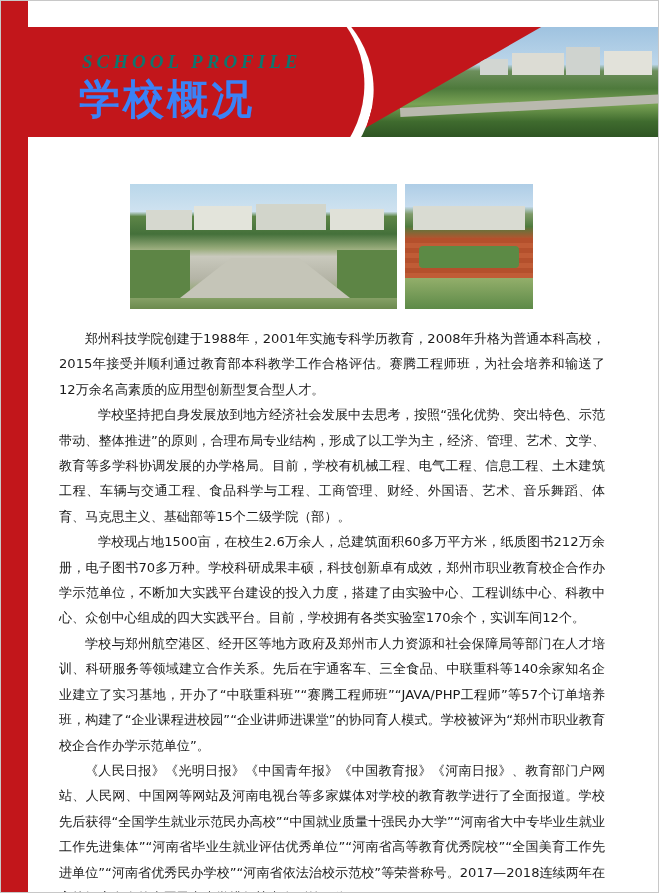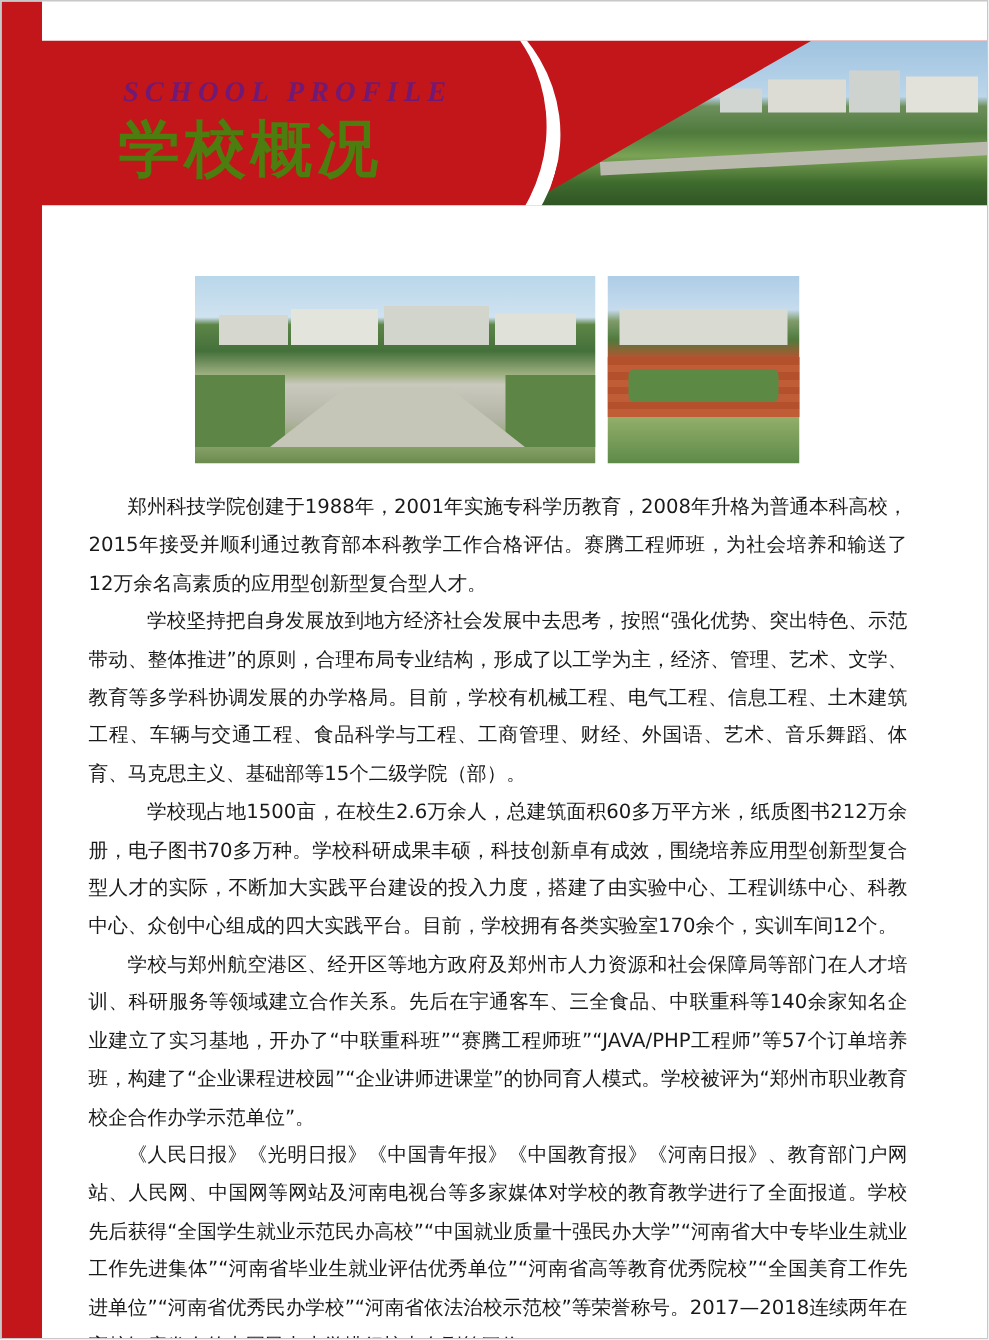--- a/index.html
+++ b/index.html
@@ -87,32 +87,32 @@
 
   .header-en {
     position: absolute;
     left: 54px;
     top: 24px;
     font-family: "Liberation Serif", serif;
     font-style: italic;
     font-weight: bold;
     font-size: 19px;
     letter-spacing: 4px;
-    color: #701a75;
+    color: #0f766e;
     white-space: nowrap;
   }
   .header-cn {
     position: absolute;
     left: 51px;
     top: 45px;
     font-family: "DejaVu Sans", "Liberation Sans", sans-serif;
     font-weight: bold;
     font-size: 41px;
     letter-spacing: 3px;
-    color: #4d7c0f;
+    color: #3b82f6;
     white-space: nowrap;
   }
 
   
   .photos {
     position: absolute;
     left: 128px;
     top: 182px;
     width: 405px;
     height: 127px;
@@ -223,18 +223,18 @@
     <div class="photo photo-sport">
       <div class="sbldg"></div>
       <div class="track"></div>
       <div class="field"></div>
     </div>
   </div>
 
   <div class="body-text">
     <p>郑州科技学院创建于1988年，2001年实施专科学历教育，2008年升格为普通本科高校，2015年接受并顺利通过教育部本科教学工作合格评估。赛腾工程师班，为社会培养和输送了12万余名高素质的应用型创新型复合型人才。</p>
     <p class="wide-indent">学校坚持把自身发展放到地方经济社会发展中去思考，按照“强化优势、突出特色、示范带动、整体推进”的原则，合理布局专业结构，形成了以工学为主，经济、管理、艺术、文学、教育等多学科协调发展的办学格局。目前，学校有机械工程、电气工程、信息工程、土木建筑工程、车辆与交通工程、食品科学与工程、工商管理、财经、外国语、艺术、音乐舞蹈、体育、马克思主义、基础部等15个二级学院（部）。</p>
-    <p class="wide-indent">学校现占地1500亩，在校生2.6万余人，总建筑面积60多万平方米，纸质图书212万余册，电子图书70多万种。学校科研成果丰硕，科技创新卓有成效，围绕培养应用型创新型复合型人才的实际，不断加大实践平台建设的投入力度，搭建了由实验中心、工程训练中心、科教中心、众创中心组成的四大实践平台。目前，学校拥有各类实验室170余个，实训车间12个。</p>
+    <p class="wide-indent">学校现占地1500亩，在校生2.6万余人，总建筑面积60多万平方米，纸质图书212万余册，电子图书70多万种。学校科研成果丰硕，科技创新卓有成效，郑州市职业教育校企合作办学示范单位，不断加大实践平台建设的投入力度，搭建了由实验中心、工程训练中心、科教中心、众创中心组成的四大实践平台。目前，学校拥有各类实验室170余个，实训车间12个。</p>
     <p>学校与郑州航空港区、经开区等地方政府及郑州市人力资源和社会保障局等部门在人才培训、科研服务等领域建立合作关系。先后在宇通客车、三全食品、中联重科等140余家知名企业建立了实习基地，开办了“中联重科班”“赛腾工程师班”“JAVA/PHP工程师”等57个订单培养班，构建了“企业课程进校园”“企业讲师进课堂”的协同育人模式。学校被评为“郑州市职业教育校企合作办学示范单位”。</p>
     <p>《人民日报》《光明日报》《中国青年报》《中国教育报》《河南日报》、教育部门户网站、人民网、中国网等网站及河南电视台等多家媒体对学校的教育教学进行了全面报道。学校先后获得“全国学生就业示范民办高校”“中国就业质量十强民办大学”“河南省大中专毕业生就业工作先进集体”“河南省毕业生就业评估优秀单位”“河南省高等教育优秀院校”“全国美育工作先进单位”“河南省优秀民办学校”“河南省依法治校示范校”等荣誉称号。2017—2018连续两年在高校智库发布的中国民办大学排行榜中名列第三位。</p>
   </div>
 
 </div>
 
 </body></html>

